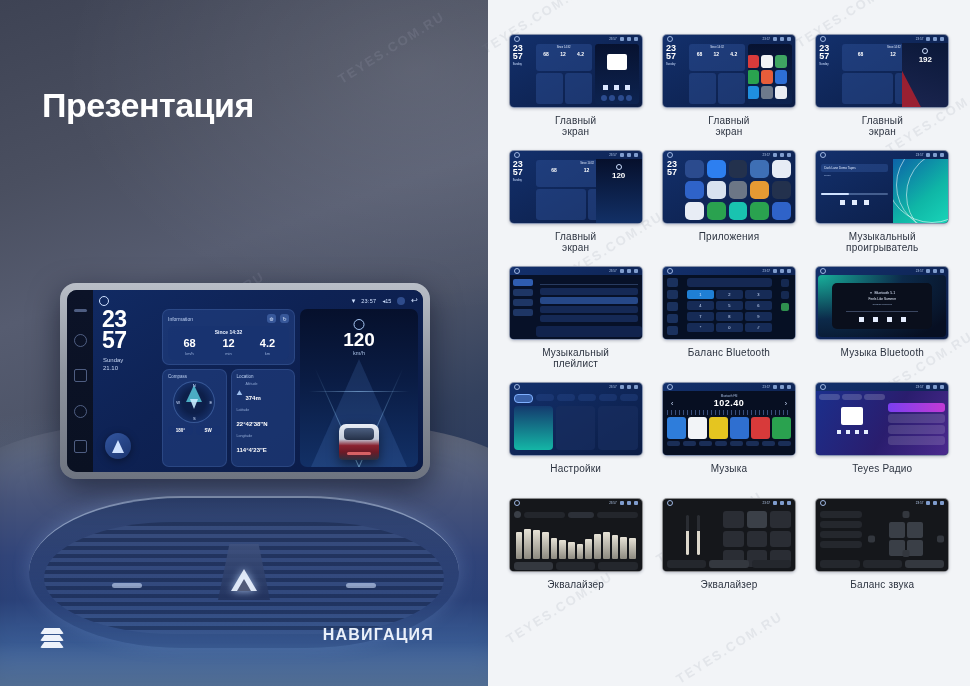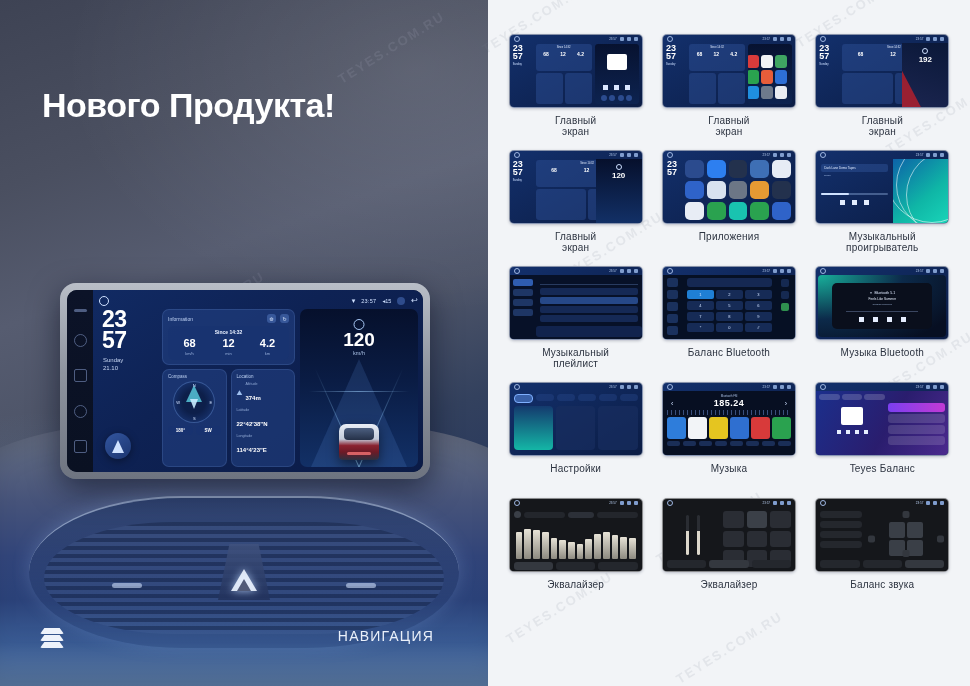--- a/index.html
+++ b/index.html
@@ -191,21 +191,21 @@
   }
   .headline{position:absolute;left:42px;top:86px;color:#fff;}
   .h-year{font-size:44px;font-weight:700;line-height:1.05;letter-spacing:-1px;}
   .h-l1,.h-l2{font-size:34px;font-weight:700;line-height:1.12;letter-spacing:-.5px;}
   .hero-foot-icon{position:absolute;left:40px;bottom:38px;width:24px;height:20px;}
   .layer{position:absolute;left:0;width:24px;height:6px;background:#eef3fb;border-radius:2px;transform:skewX(0deg);
          clip-path:polygon(18% 0,82% 0,100% 100%,0 100%);}
   .layer.a{top:0;}
   .layer.b{top:7px;}
   .layer.c{top:14px;}
-  .hero-foot-txt{position:absolute;right:54px;bottom:42px;color:#eaf0fa;font-size:14px;letter-spacing:1.2px;font-weight:400;}
+  .hero-foot-txt{position:absolute;right:54px;bottom:42px;color:#eaf0fa;font-size:16px;letter-spacing:1.2px;font-weight:700;}
 
   
   .gallery{
     position:relative;width:482px;height:686px;background:#f2f4f7;
     padding:34px 16px 10px 16px;box-sizing:border-box;
     display:grid;grid-template-columns:repeat(3,1fr);grid-auto-rows:113px;
     column-gap:10px;row-gap:3px;
   }
   .tile{display:flex;flex-direction:column;align-items:center;}
   .thumb{
@@ -509,21 +509,21 @@
               <span class="car"></span>
             </div>
 
           </div>
         </div>
       </div>
     </div>
 
 
     <div class="headline">
-      <div class="h-l2">Нового Продукта!</div>
+      <div class="h-l1">Презентация</div>
     </div>
 
     <div class="hero-foot-icon">
       <span class="layer a"></span>
         <span class="layer b"></span>
         <span class="layer c"></span>
     </div>
     <div class="hero-foot-txt">НАВИГАЦИЯ</div>
   </div>
 
@@ -942,21 +942,21 @@
               <span class="t">23:57</span>
               <i></i>
               <i></i>
               <i></i>
             </span>
           </div>
         <div class="t-radio">
           <div class="rd-top">Bluetooth FM</div>
           <div class="rd-freq">
             <span class="ch">‹</span>
-            <span class="v">185.24</span>
+            <span class="v">102.40</span>
             <span class="ch">›</span>
           </div>
           <div class="rd-scale"></div>
           <div class="rd-pres">
             <i style="background:#2e7ddb"></i>
             <i style="background:#f2f4f7"></i>
             <i style="background:#e5c520"></i>
             <i style="background:#2f6fd0"></i>
             <i style="background:#d83a3a"></i>
             <i style="background:#2aa24f"></i>
@@ -1006,21 +1006,21 @@
           </div>
           <div class="ty-r">
               <i></i>
               <i></i>
               <i></i>
               <i></i>
             </div>
         </div>
       </div>
       <div class="cap">
-        <span>Teyes Баланс</span>
+        <span>Teyes Радио</span>
       </div>
     </div>
 
     <div class="tile">
       <div class="thumb" style="background:#15171b">
         <div class="m-sb">
             <span class="l"></span>
             <span class="r">
               <span class="t">23:57</span>
               <i></i>

